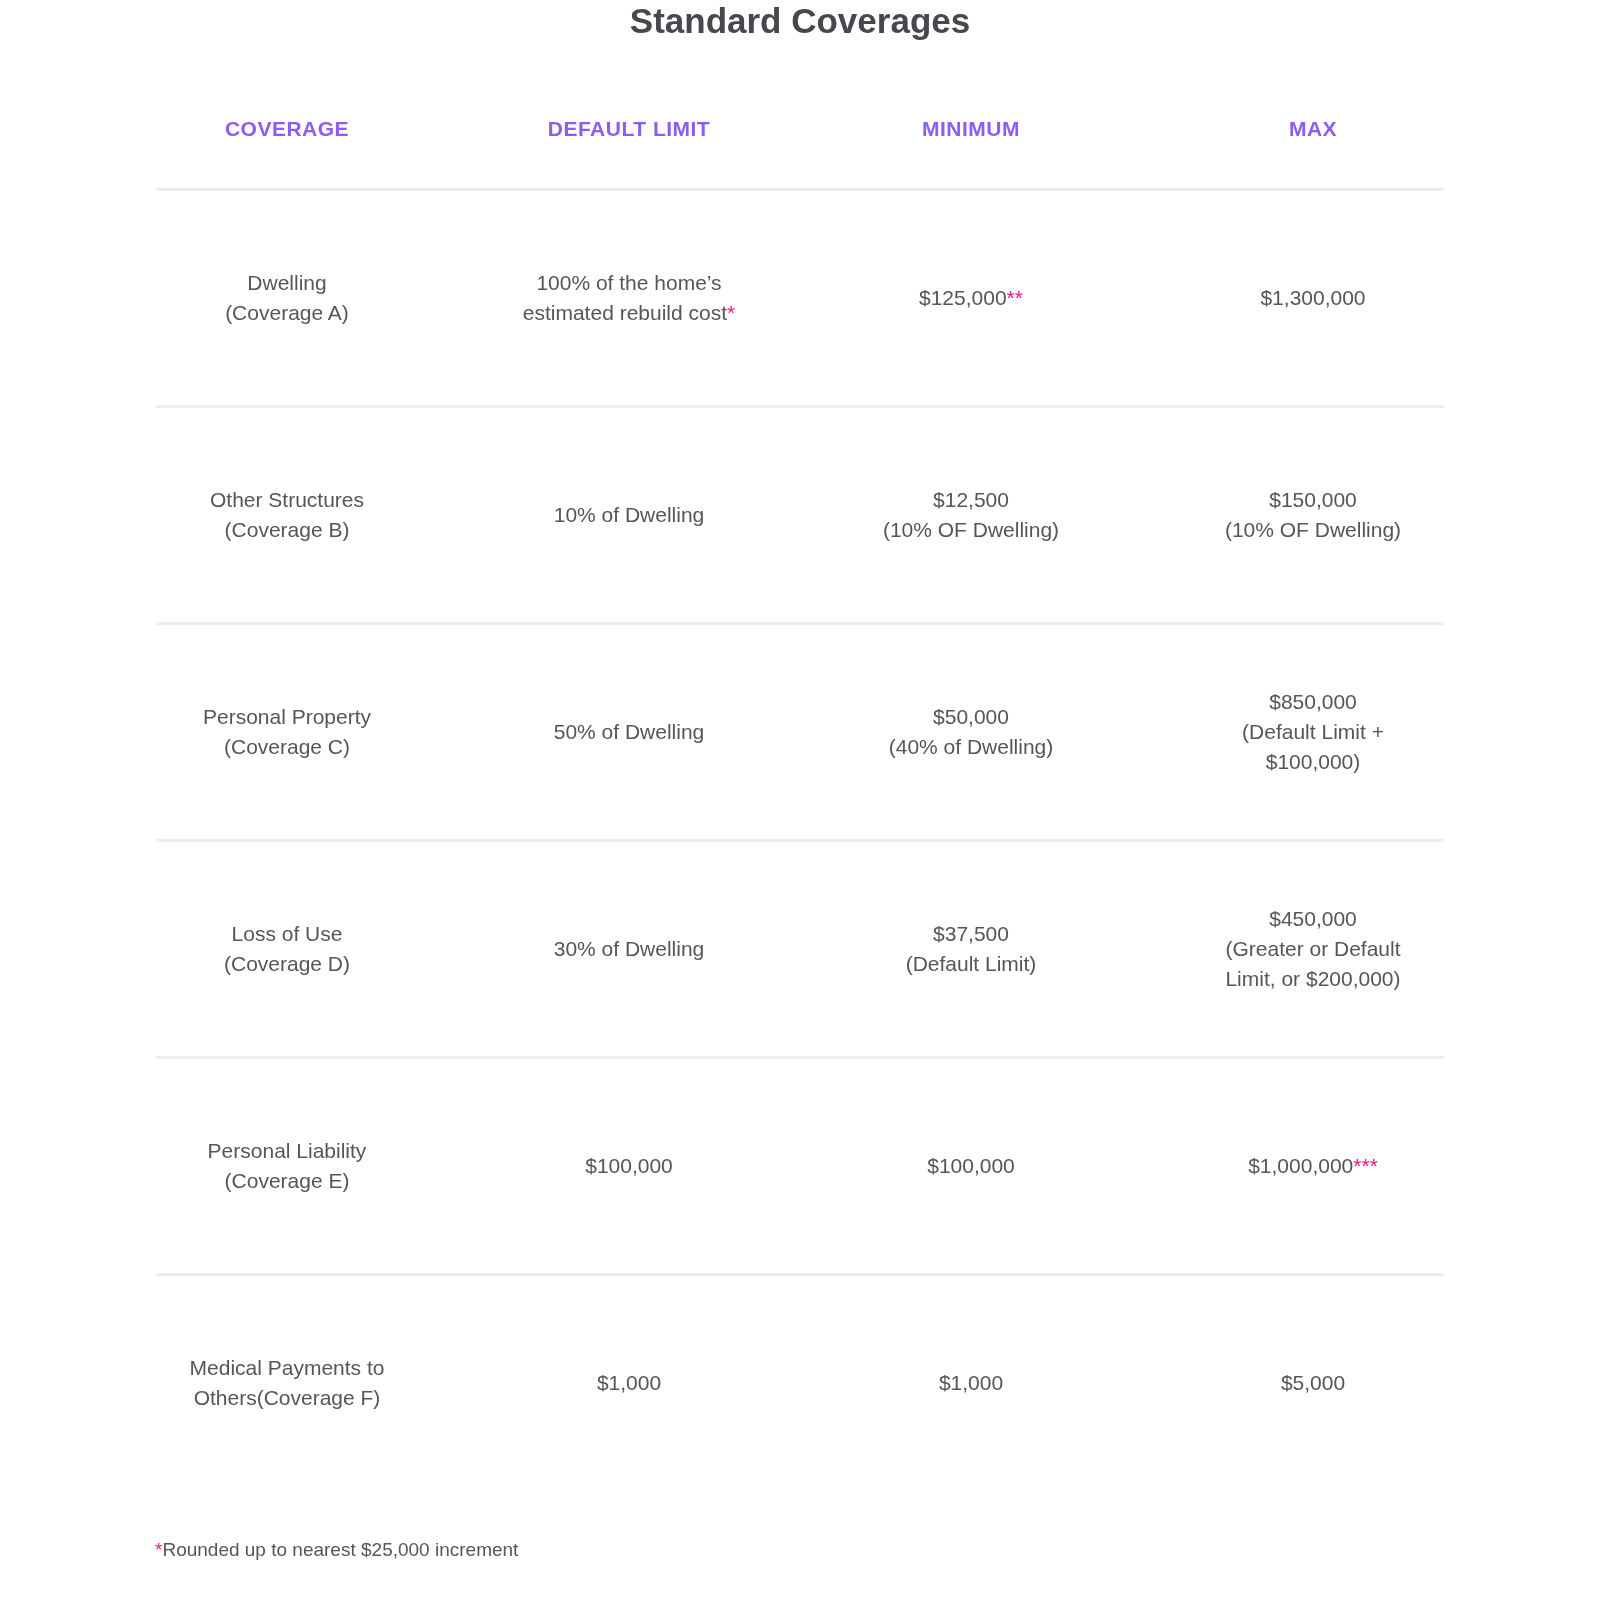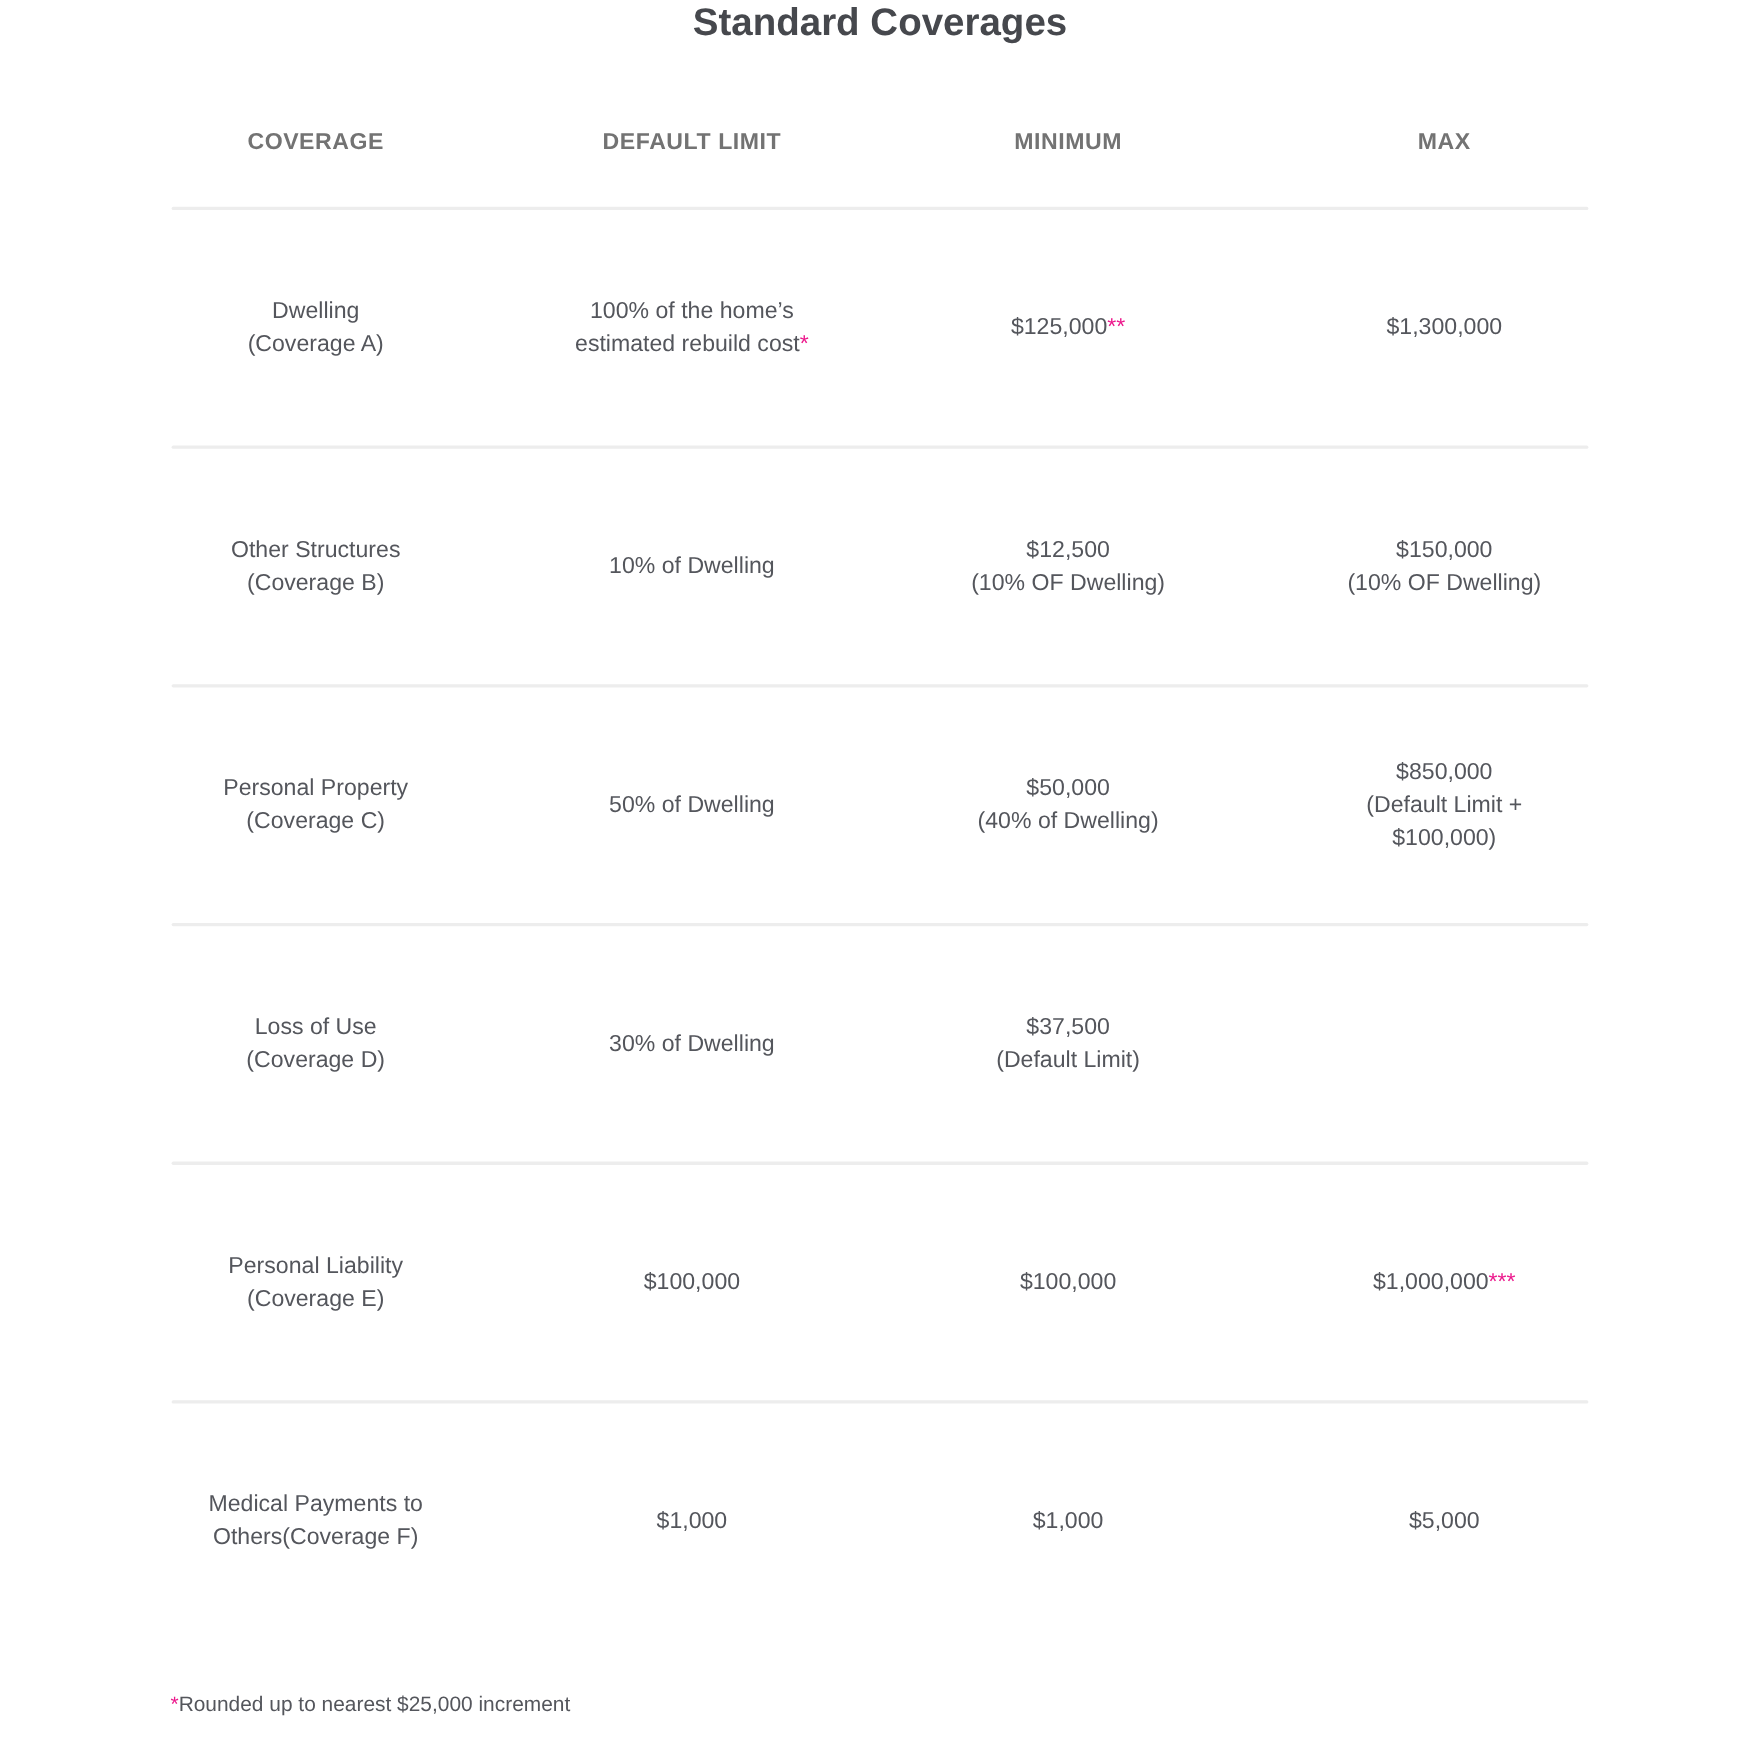--- a/index.html
+++ b/index.html
@@ -30,21 +30,21 @@
     display: flex;
     padding-top: 76px;
     padding-bottom: 48px;
   }
   .header-cell {
     width: 25%;
     text-align: center;
     font-size: 21px;
     line-height: 22px;
     font-weight: 700;
-    color: #737373;
+    color: #8b5cf6;
     letter-spacing: 0.5px;
   }
   .divider {
     height: 3px;
     background: #ededed;
     margin: 0 40px;
     border-radius: 2px;
   }
   .row {
     display: flex;
@@ -124,20 +124,23 @@
   </div>
 
   <div class="divider"></div>
 
   <div class="row">
     <div class="cell"><span>Loss of Use
 (Coverage D)</span></div>
     <div class="cell"><span>30% of Dwelling</span><span class="mark"></span></div>
     <div class="cell"><span>$37,500
 (Default Limit)</span><span class="mark"></span></div>
+    <div class="cell"><span>$450,000
+(Greater or Default
+Limit, or $200,000)</span><span class="mark"></span></div>
   </div>
 
   <div class="divider"></div>
 
   <div class="row">
     <div class="cell"><span>Personal Liability
 (Coverage E)</span></div>
     <div class="cell"><span>$100,000</span><span class="mark"></span></div>
     <div class="cell"><span>$100,000</span><span class="mark"></span></div>
     <div class="cell"><span>$1,000,000</span><span class="mark">***</span></div>

